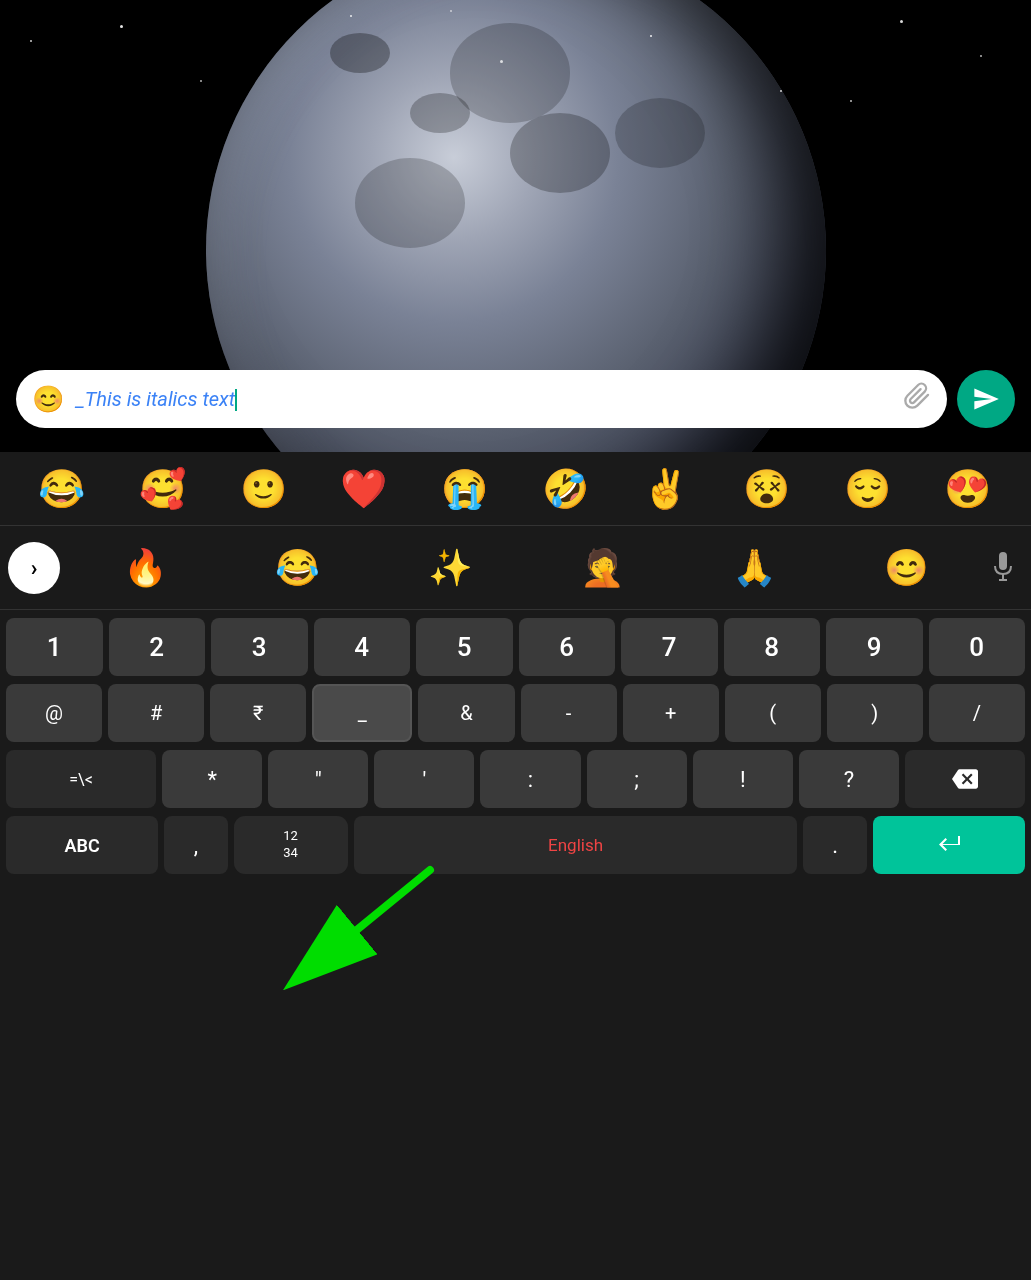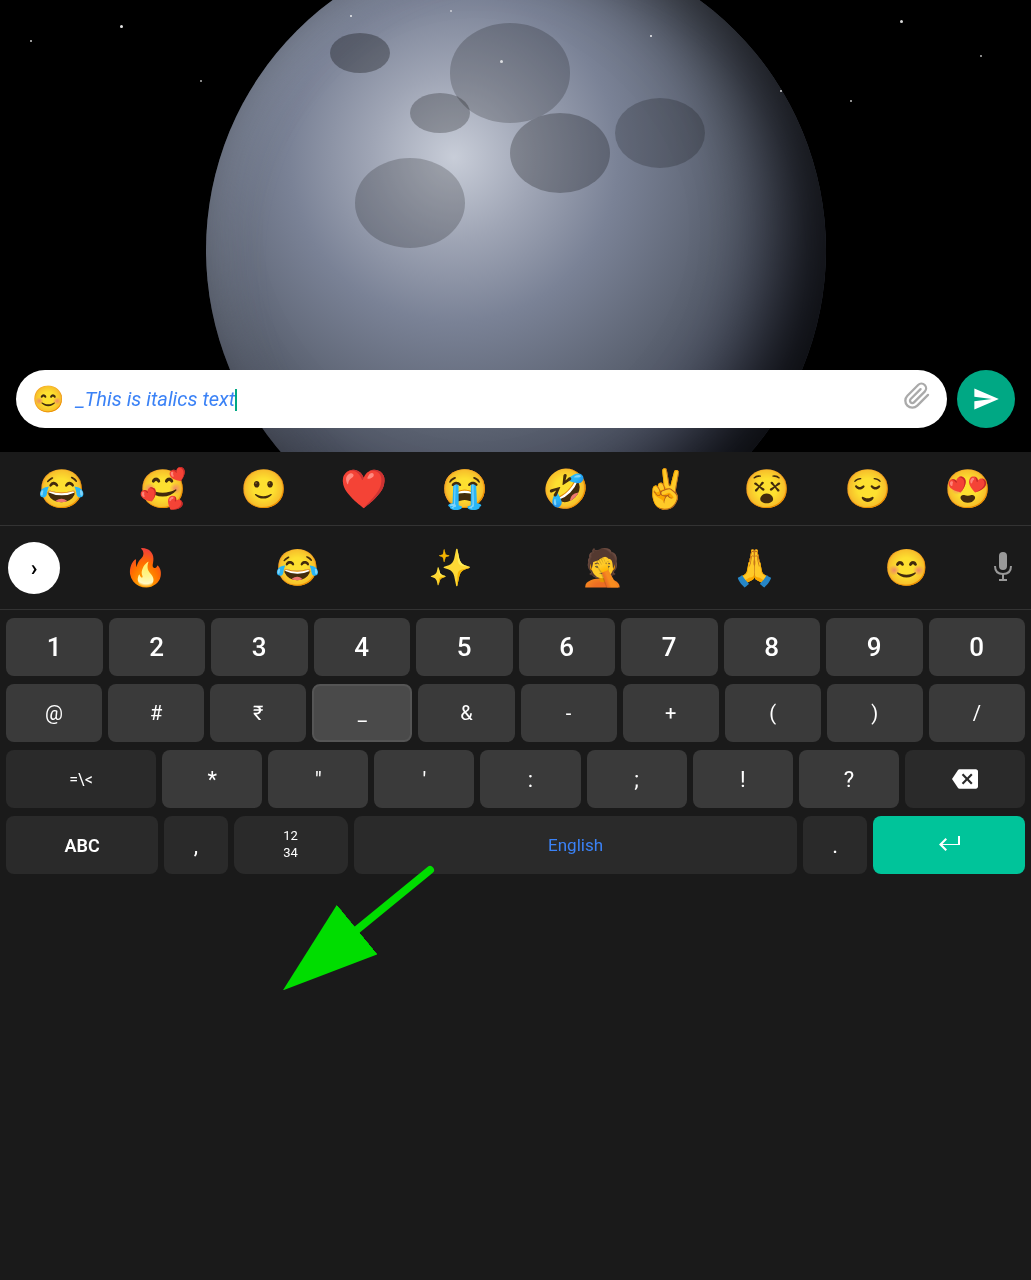--- a/index.html
+++ b/index.html
@@ -448,21 +448,21 @@
       <svg width="26" height="26" viewBox="0 0 24 24" fill="#fff">
         <path d="M22 3H7c-.69 0-1.23.35-1.59.88L0 12l5.41 8.11c.36.53.9.89 1.59.89h15c1.1 0 2-.9 2-2V5c0-1.1-.9-2-2-2zm-3 12.59L17.59 17 14 13.41 10.41 17 9 15.59 12.59 12 9 8.41 10.41 7 14 10.59 17.59 7 19 8.41 15.41 12 19 15.59z"></path>
       </svg>
     </div>
   </div>
 
   <div class="key-row">
     <div class="key dark abc-key" style="font-size:18px;font-weight:600;">ABC</div>
     <div class="key dark comma-key">,</div>
     <div class="key dark numbers-key" style="font-size:13px;line-height:1.3;flex:0.9;border-radius:11px;">12<br>34</div>
-    <div class="key dark space-key" style="font-size:17px;color:#3b82f6;flex:3.5;">English</div>
+    <div class="key dark space-key" style="font-size:17px;color:#ef4444;flex:3.5;">English</div>
     <div class="key dark period-key">.</div>
     <div class="key enter-key">
       <svg width="26" height="22" viewBox="0 0 26 22" fill="white">
         <path d="M22 2v8H6.5l4.5-4.5L9.5 4 3 10.5l6.5 6.5 1.5-1.5L6.5 11H24V2z"></path>
       </svg>
     </div>
   </div>
 </div>
 
 <div class="green-arrow">

